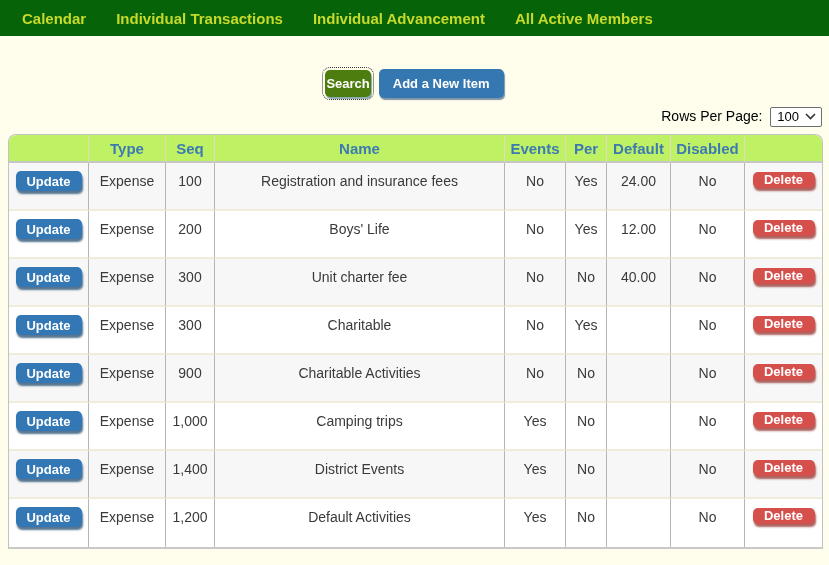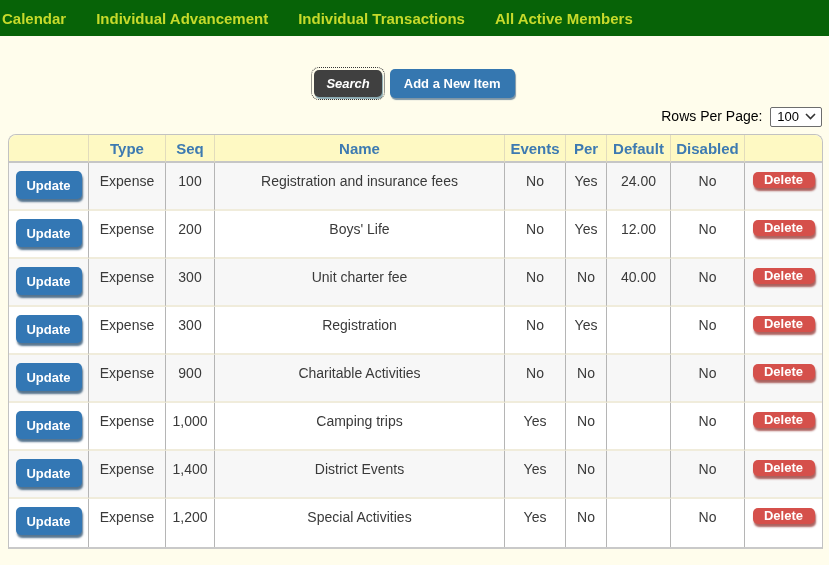--- a/index.html
+++ b/index.html
@@ -8,21 +8,21 @@
     overflow: hidden;
     background: #fffdec;
     font-family: "Liberation Sans", "DejaVu Sans", sans-serif;
   }
   
   .topnav {
     height: 36px;
     background: #076307;
     display: flex;
     align-items: center;
-    padding-left: 2px;
+    padding-left: 22px;
     gap: 30px;
   }
   .nav-item {
     color: #c6da2b;
     font-size: 15px;
     font-weight: bold;
     cursor: pointer;
     white-space: nowrap;
   }
   
@@ -36,27 +36,26 @@
   }
   .btn {
     border: none;
     border-radius: 5px;
     color: #fff;
     font-weight: bold;
     font-family: "Liberation Sans", sans-serif;
     cursor: pointer;
   }
   .btn-search {
-    background: #404040;
-    font-size: 13px;
-    padding: 6px 12px;
+    background: #4d7c0f;
+    font-size: 13px;
+    padding: 6px 1px;
     box-shadow: 1px 2px 1px rgba(40,100,130,0.55);
     outline: 1px dotted #333;
     outline-offset: 2px;
-    font-style: italic;
   }
   .btn-add {
     background: #3577b0;
     font-size: 13px;
     padding: 7px 14px;
     box-shadow: 1px 2px 1px rgba(38,80,120,0.6);
     text-align: right;
   }
   
   .rpp {
@@ -85,21 +84,21 @@
     margin: 5px 0 0 8px;
     width: 813px;
     border-collapse: separate;
     border-spacing: 0;
     border: 1px solid #c2c2c2;
     border-bottom: 2px solid #c9c9c9;
     border-radius: 8px 8px 0 0;
     table-layout: fixed;
   }
   th {
-    background: #fef9c3;
+    background: #bef264;
     color: #3d7ab1;
     font-size: 15px;
     font-weight: bold;
     height: 28px;
     border-bottom: 2px solid #c6c6c6;
     border-right: 1px solid #e2dcbc;
     text-align: center;
   }
   th:first-child { border-top-left-radius: 8px; }
   th:last-child  { border-top-right-radius: 8px; border-right: none; }
@@ -115,38 +114,38 @@
     background: #fff;
   }
   td:last-child { border-right: none; }
   tr:nth-child(odd) td { background: #f7f7f7; }
   tr:last-child td { border-bottom: none; }
   td.cell-btn { padding-top: 8px; }
   .btn-update {
     background: #3377b4;
     font-size: 13px;
     width: 66px;
-    height: 28px;
+    height: 20px;
     box-shadow: 1px 3px 2px rgba(32,72,107,0.75);
   }
   .btn-delete {
     background: #d5504b;
     font-size: 13px;
     width: 62px;
     height: 16px;
     box-shadow: 1px 3px 2px rgba(145,47,43,0.75);
   }
 </style>
 </head>
 <body>
 
 <nav class="topnav">
   <span class="nav-item">Calendar</span>
+  <span class="nav-item">Individual Transactions</span>
   <span class="nav-item">Individual Advancement</span>
-  <span class="nav-item">Individual Transactions</span>
   <span class="nav-item">All Active Members</span>
 </nav>
 
 <div class="toolbar">
   <button class="btn btn-search">Search</button>
   <button class="btn btn-add">Add a New Item</button>
 </div>
 
 <div class="rpp">
   <span>Rows Per Page:</span>
@@ -233,21 +232,21 @@
       <button class="btn btn-delete">Delete</button>
     </td>
   </tr>
 
   <tr>
     <td class="cell-btn">
       <button class="btn btn-update">Update</button>
     </td>
     <td>Expense</td>
     <td>300</td>
-    <td>Registration</td>
+    <td>Charitable</td>
     <td>No</td>
     <td>Yes</td>
     <td></td>
     <td>No</td>
     <td class="cell-btn">
       <button class="btn btn-delete">Delete</button>
     </td>
   </tr>
 
   <tr>
@@ -297,21 +296,21 @@
       <button class="btn btn-delete">Delete</button>
     </td>
   </tr>
 
   <tr>
     <td class="cell-btn">
       <button class="btn btn-update">Update</button>
     </td>
     <td>Expense</td>
     <td>1,200</td>
-    <td>Special Activities</td>
+    <td>Default Activities</td>
     <td>Yes</td>
     <td>No</td>
     <td></td>
     <td>No</td>
     <td class="cell-btn">
       <button class="btn btn-delete">Delete</button>
     </td>
   </tr>
 </tbody>
 </table>

